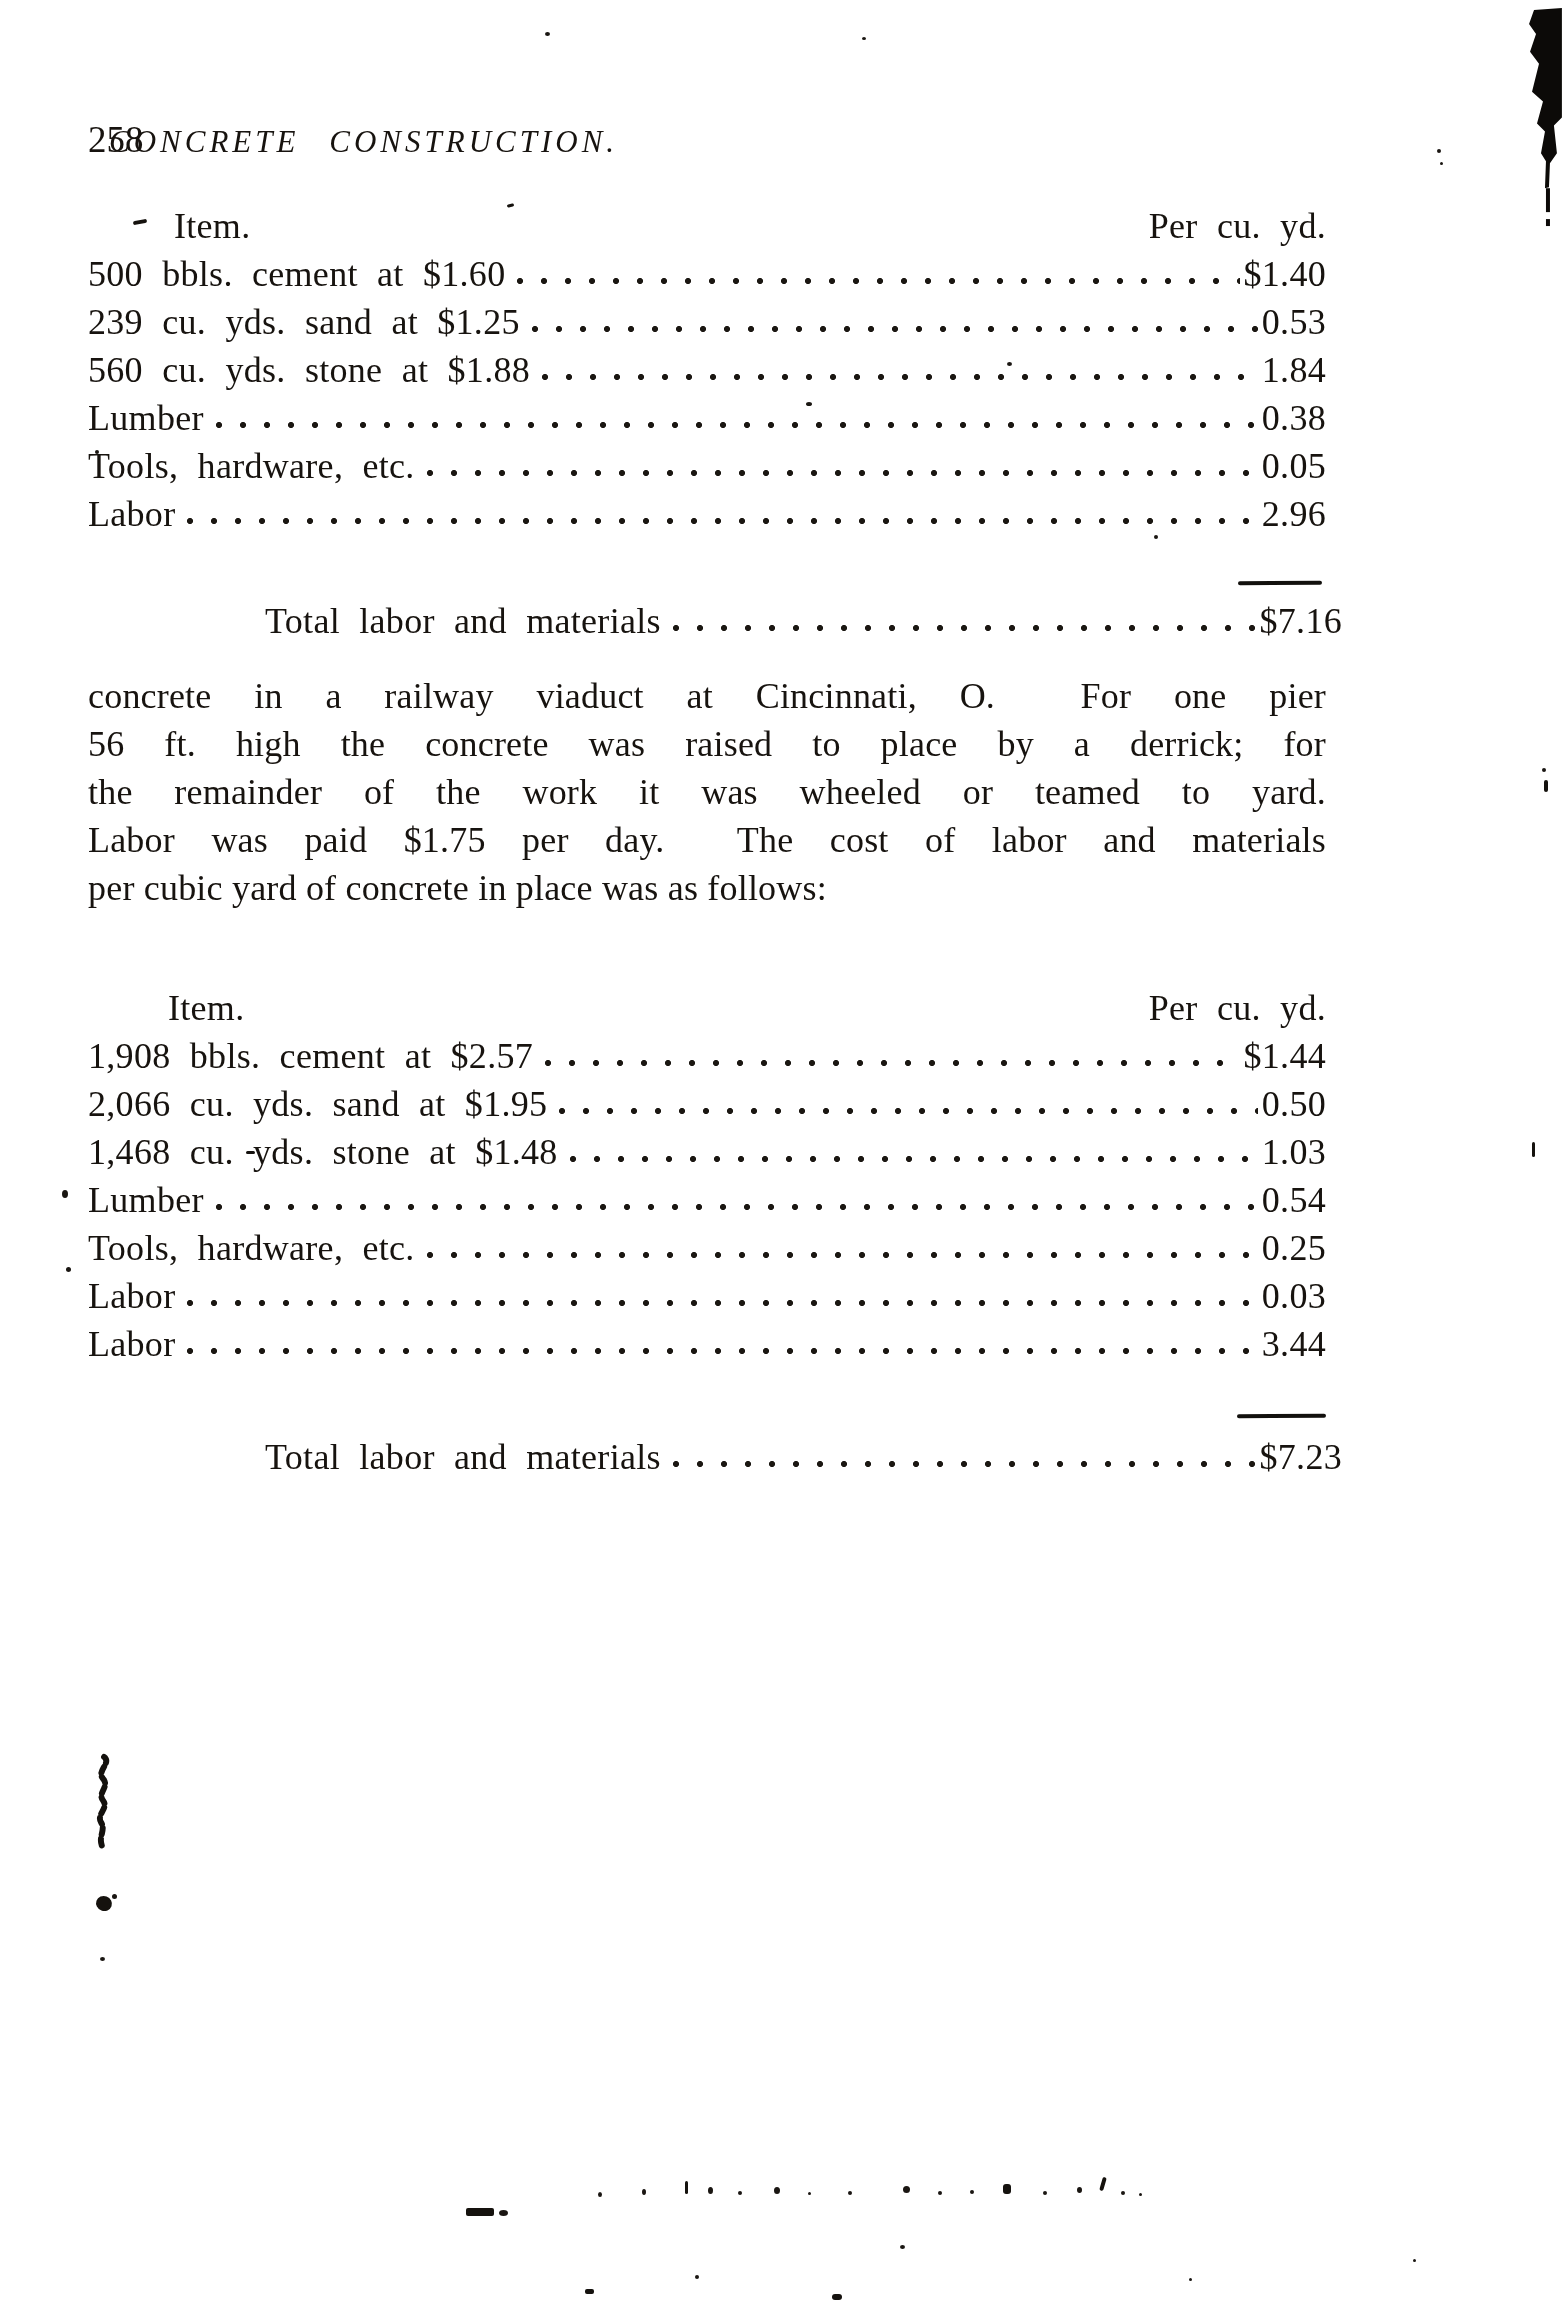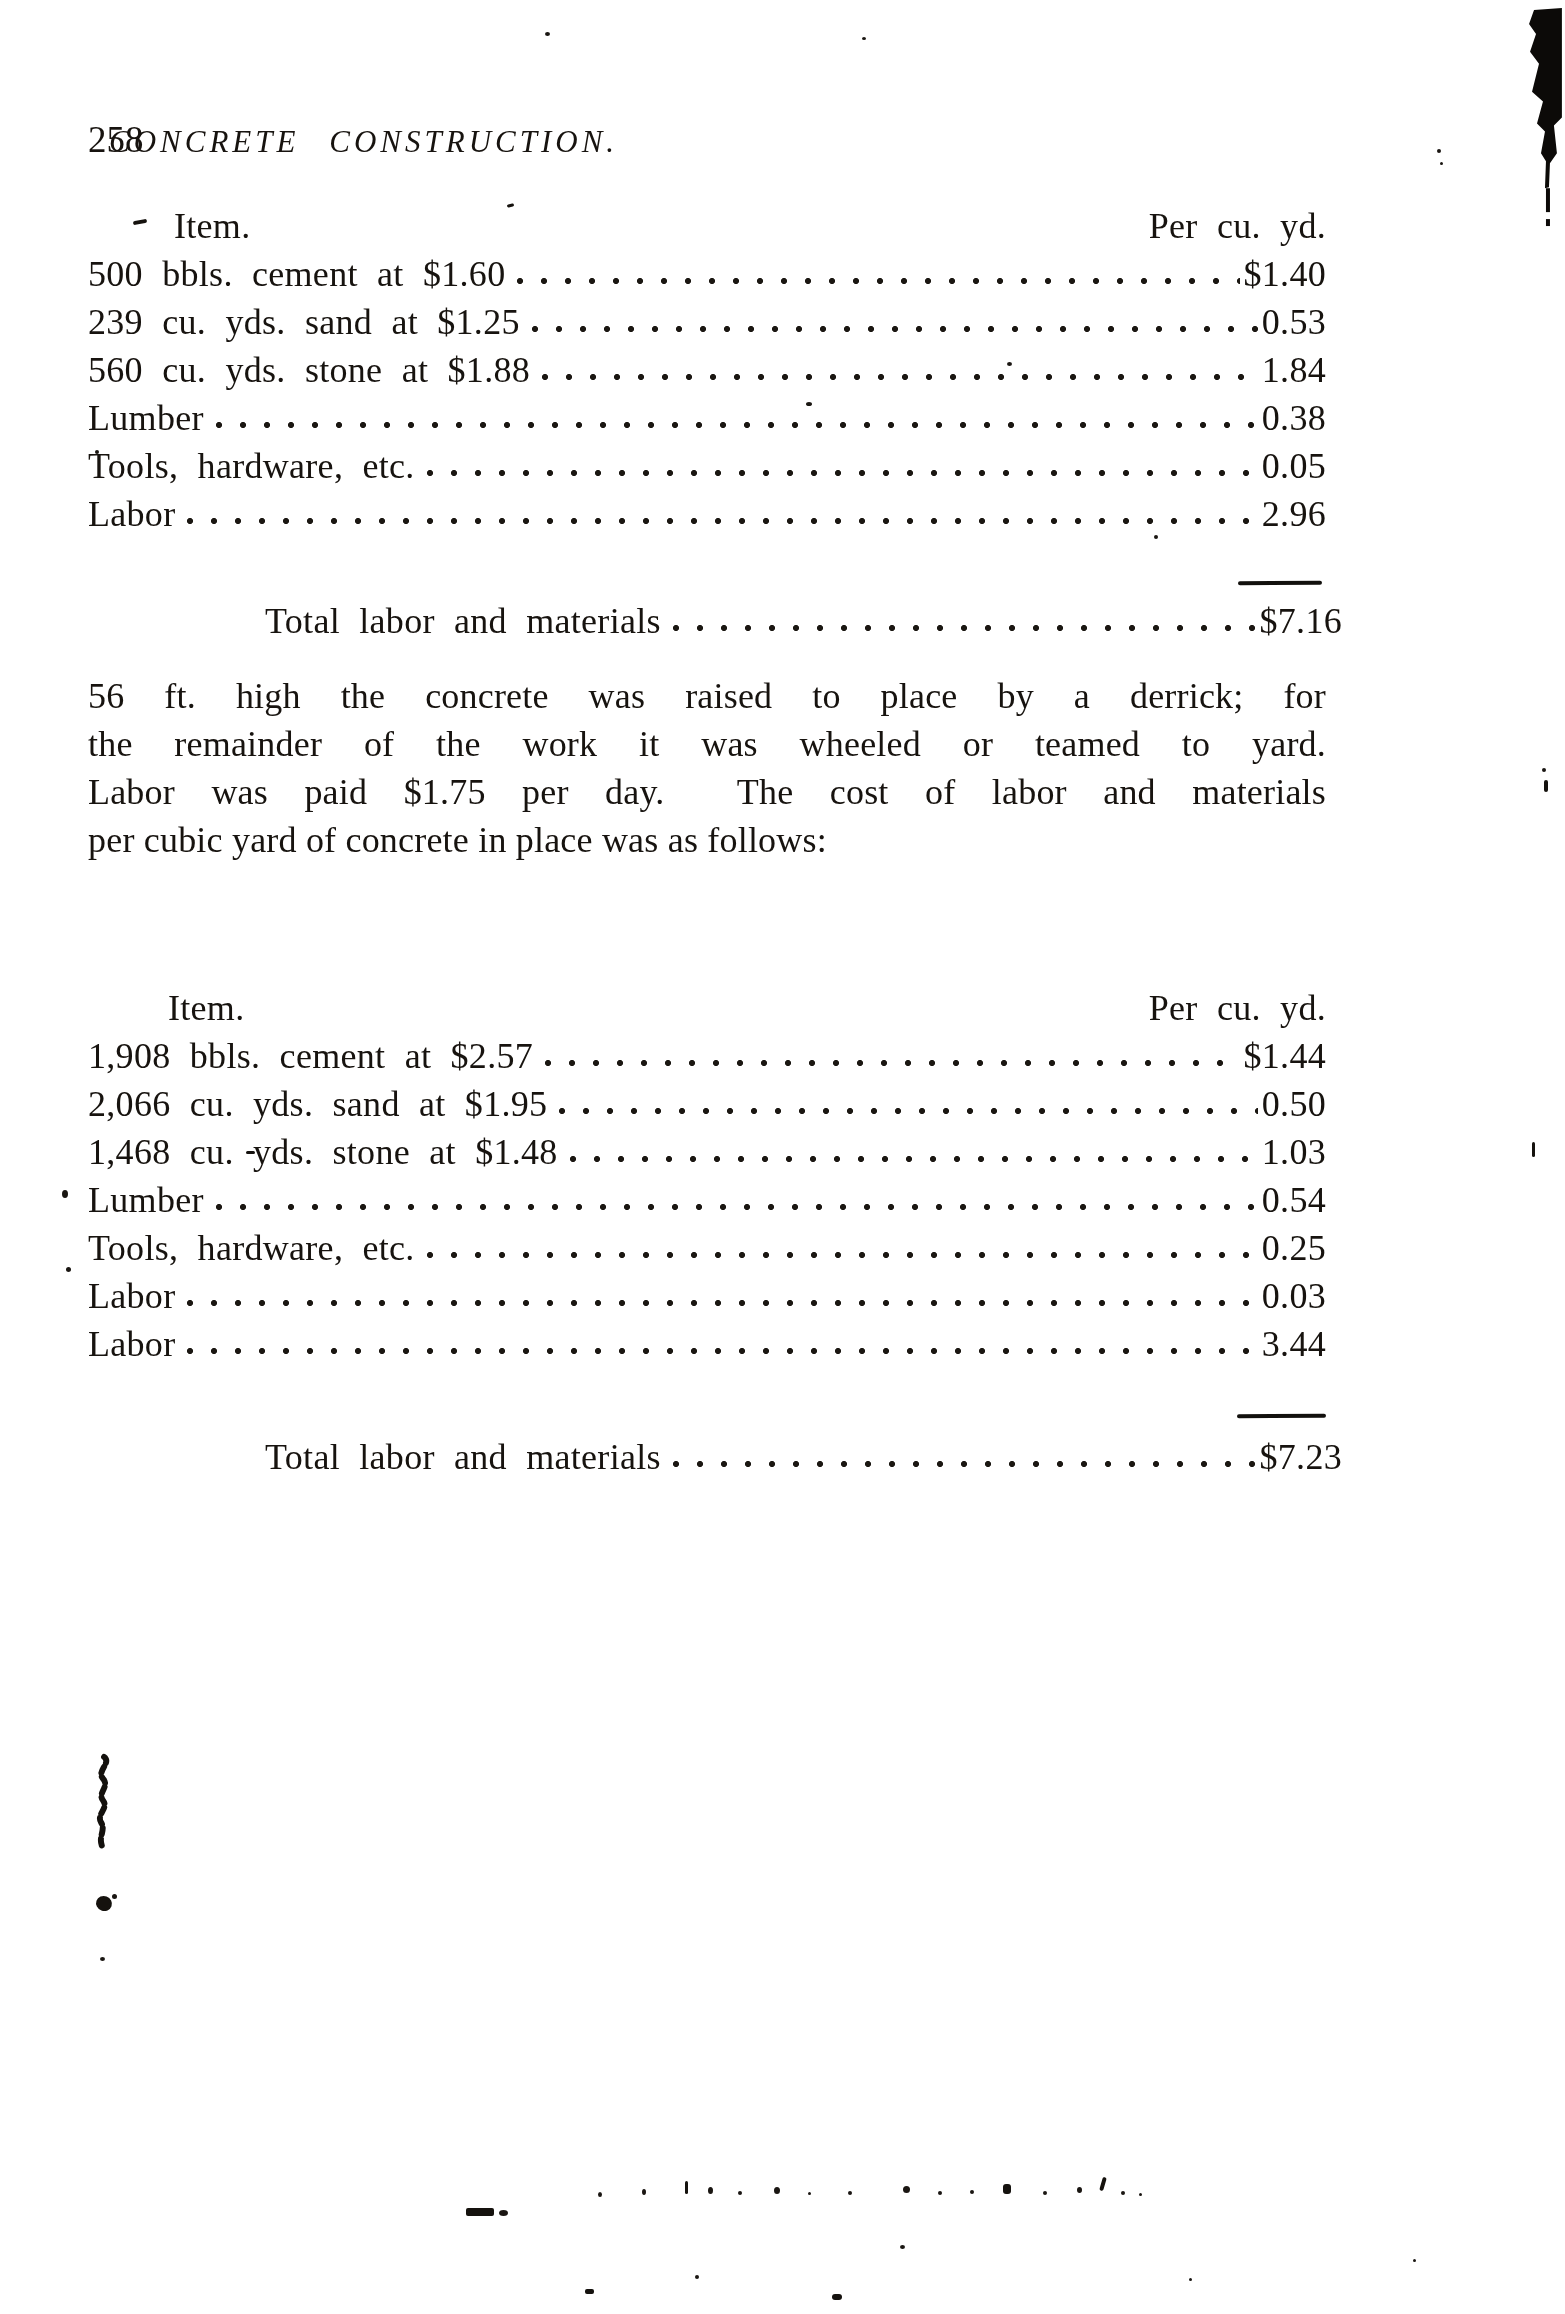--- a/index.html
+++ b/index.html
@@ -94,20 +94,21 @@
 
   <div class="sum-rule rule1"></div>
 
   <div class="total-row trow" style="top:597px;font-size:36px;">
     <span class="lab">Total labor and materials</span>
     <span class="leader"></span>
     <span class="val">$7.16</span>
   </div>
 
   <div class="para">
+    <div class="pline">concrete in a railway viaduct at Cincinnati, O.  For one pier</div>
     <div class="pline">56 ft. high the concrete was raised to place by a derrick; for</div>
     <div class="pline">the remainder of the work it was wheeled or teamed to yard.</div>
     <div class="pline">Labor was paid $1.75 per day.  The cost of labor and materials</div>
     <div class="pline last">per cubic yard of concrete in place was as follows:</div>
   </div>
 
   <div class="tbl t2" style="top:984px;">
     <div class="trow">
       <span class="col-item">Item.</span>
       <span class="col-val">Per cu. yd.</span>

